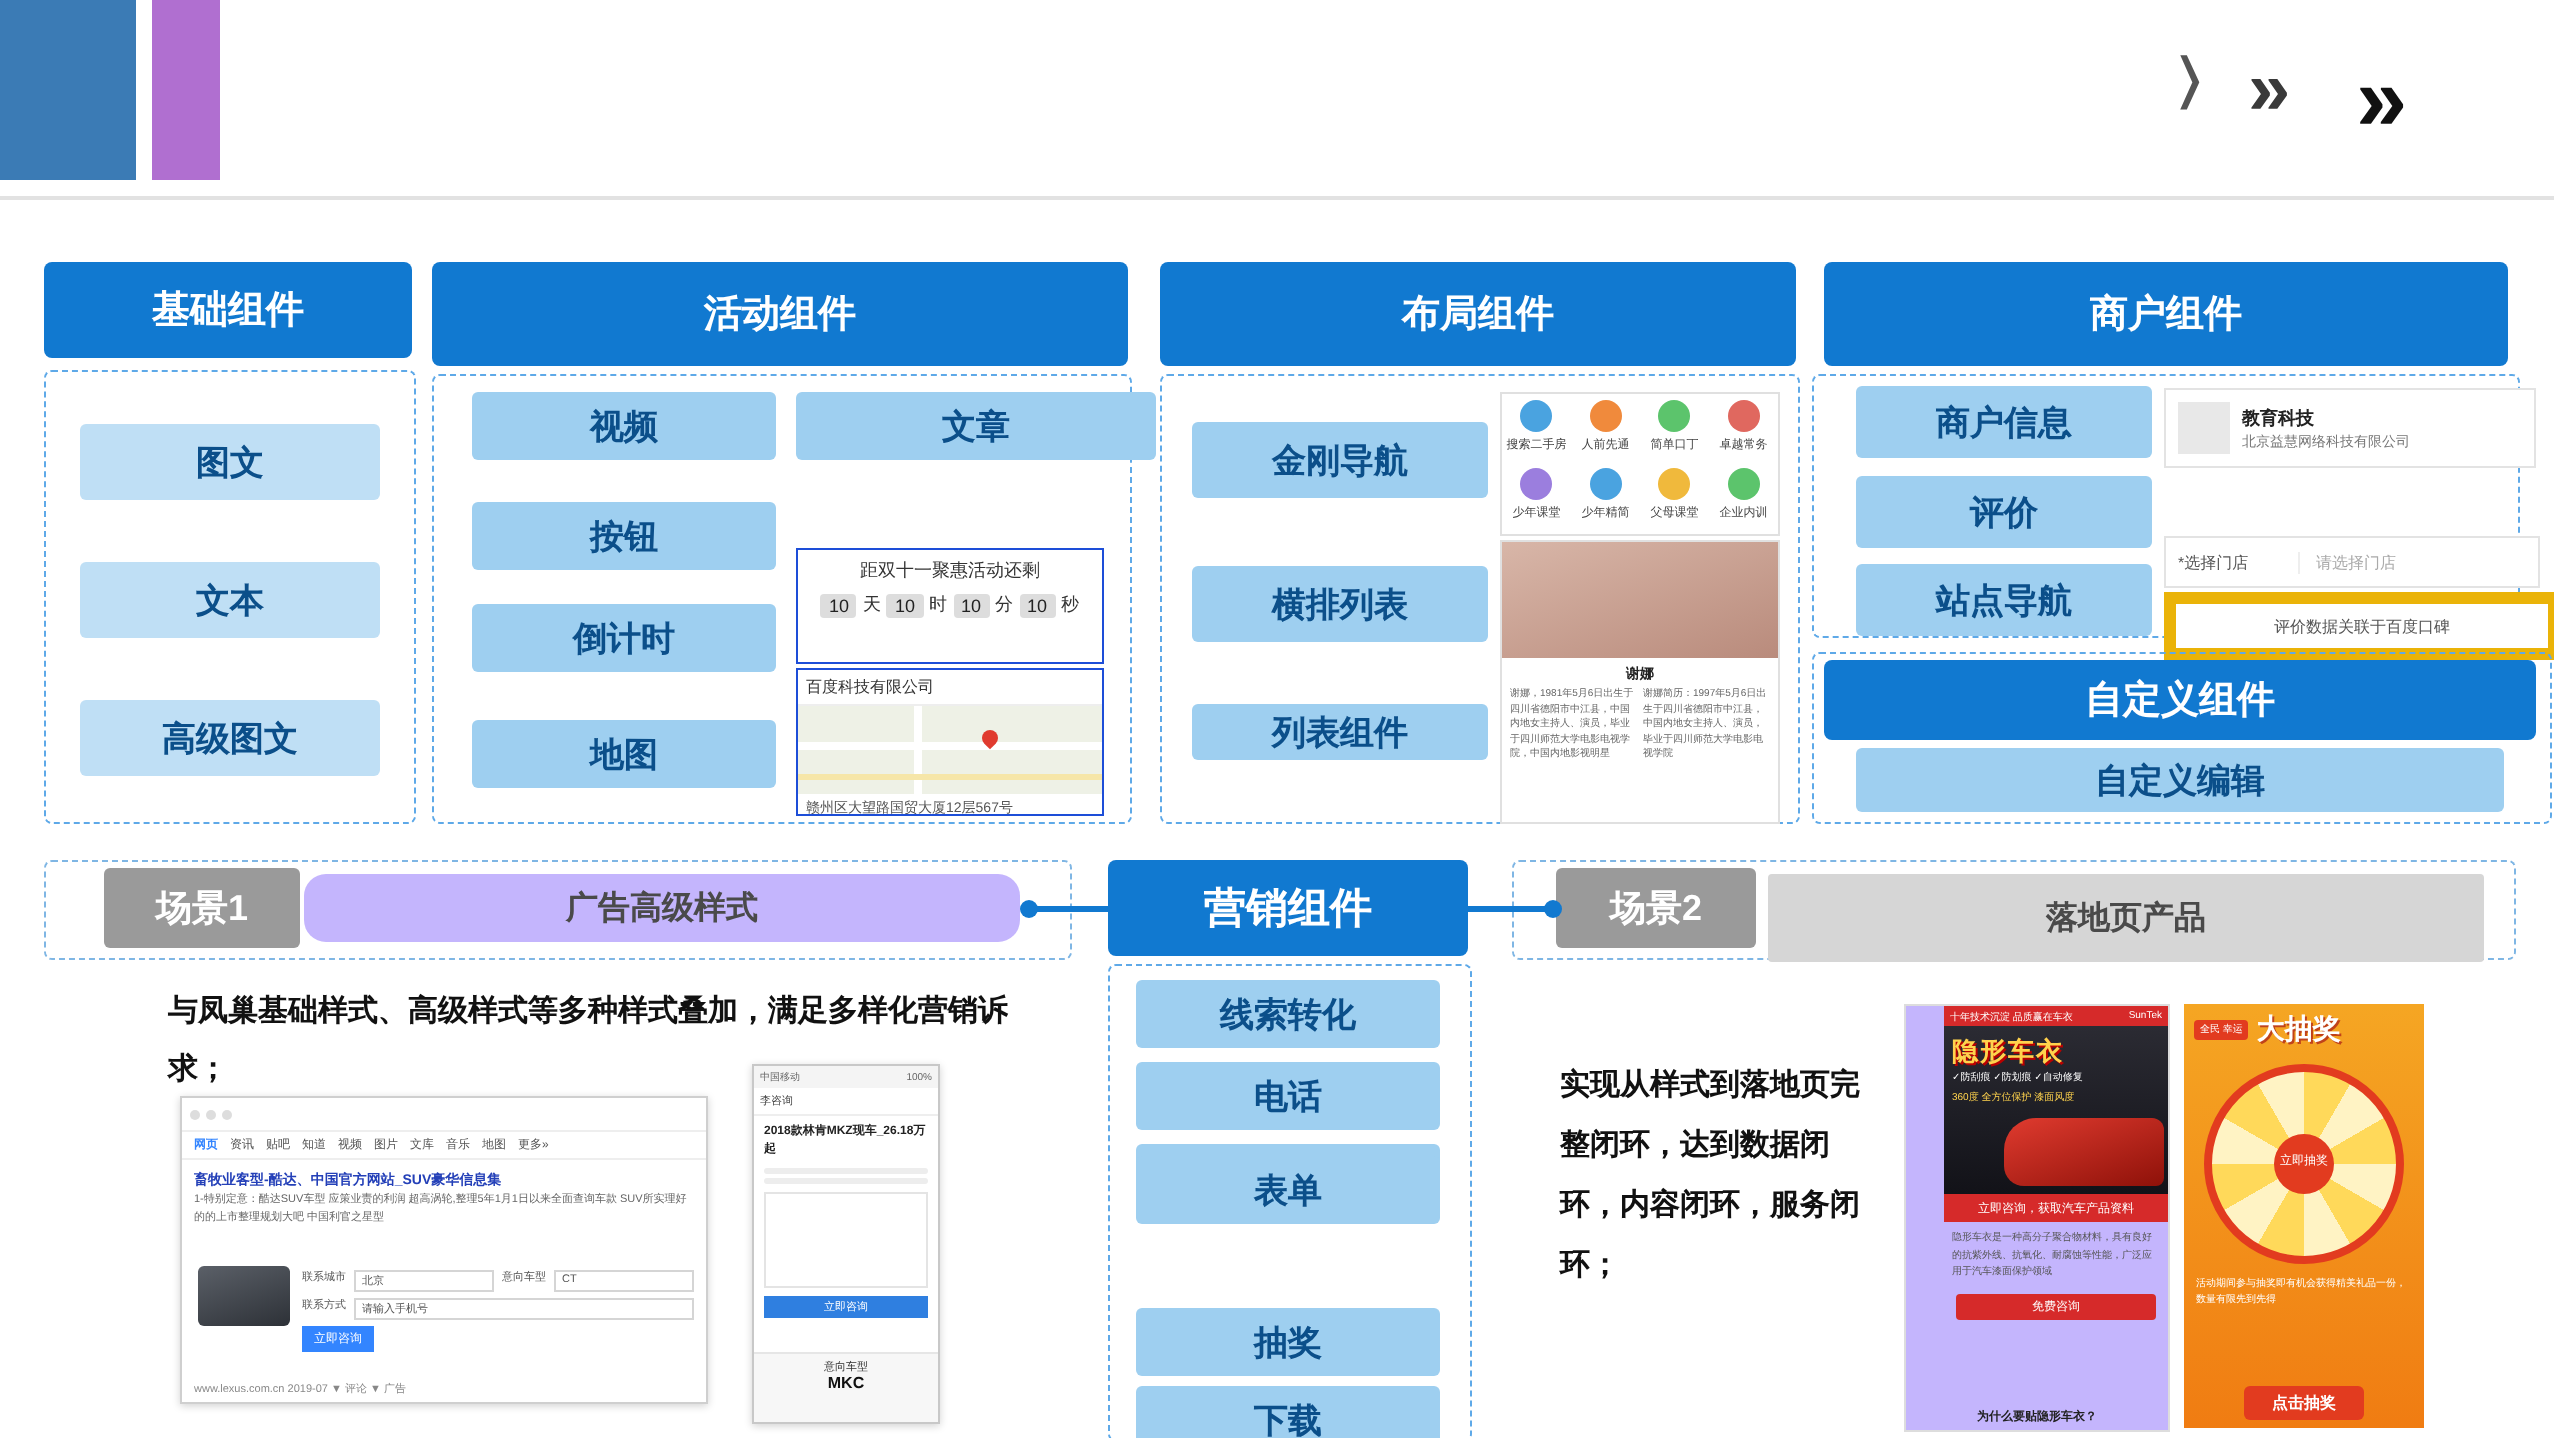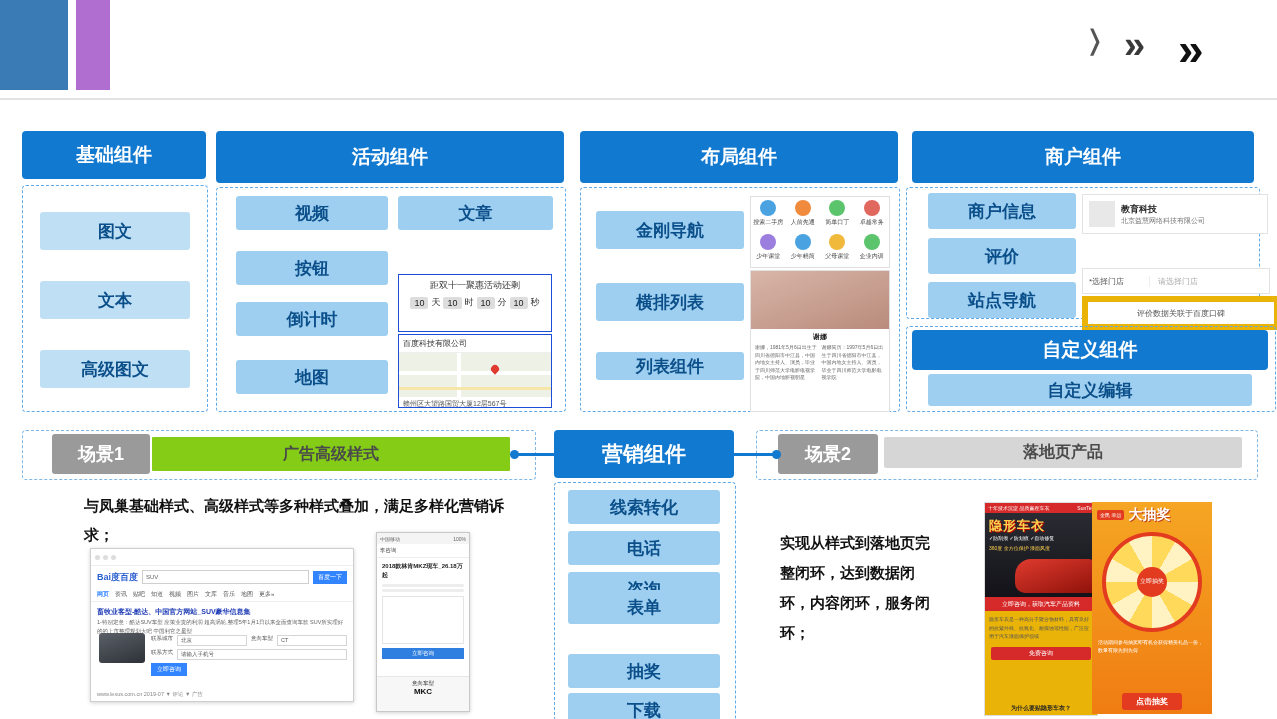--- a/index.html
+++ b/index.html
@@ -49,21 +49,21 @@
   #col1-bar{position:absolute;left:22px;top:131px;width:184px;height:48px;}
   #col1-box{position:absolute;left:22px;top:185px;width:184px;height:225px;}
   #c1-i0{position:absolute;left:40px;top:212px;width:150px;height:38px;}
   #c1-i1{position:absolute;left:40px;top:281px;width:150px;height:38px;}
   #c1-i2{position:absolute;left:40px;top:350px;width:150px;height:38px;}
 
   
   #col2-bar{position:absolute;left:216px;top:131px;width:348px;height:52px;}
   #col2-box{position:absolute;left:216px;top:187px;width:348px;height:223px;}
   #c2-i0{position:absolute;left:236px;top:196px;width:152px;height:34px;}
-  #c2-i1{position:absolute;left:398px;top:196px;width:155px;height:34px;}
+  #c2-i1{position:absolute;left:398px;top:196px;width:180px;height:34px;}
   #c2-i2{position:absolute;left:236px;top:251px;width:152px;height:34px;}
   #c2-i3{position:absolute;left:236px;top:302px;width:152px;height:34px;}
   #c2-i4{position:absolute;left:236px;top:360px;width:152px;height:34px;}
 
   
   .mini-card{position:absolute;background:#fff;border:1px solid #1d4ed8;overflow:hidden;}
   #cd-card{left:398px;top:274px;width:152px;height:56px;}
   .cd-title{font-size:9px;color:#333;text-align:center;padding-top:4px;}
   .cd-row{display:flex;justify-content:center;gap:3px;margin-top:4px;align-items:center;}
   .cd-num{background:#ddd;color:#222;font-size:9px;padding:1px 4px;border-radius:2px;}
@@ -112,31 +112,31 @@
   .sel-right{padding-left:8px;color:#aaa;}
   #cmt-card{position:absolute;left:1082px;top:296px;width:186px;height:22px;background:#fff;border:6px solid #eab308;display:flex;align-items:center;justify-content:center;font-size:8px;color:#555;}
   
   #cust-bar{position:absolute;left:912px;top:330px;width:356px;height:40px;}
   #cust-box{position:absolute;left:906px;top:326px;width:368px;height:84px;border:1px dashed #5ea9e8;border-radius:4px;}
   #cust-item{position:absolute;left:928px;top:374px;width:324px;height:32px;}
 
   
   #scene-dash1{position:absolute;left:22px;top:430px;width:512px;height:48px;border:1px dashed #7fb6e4;border-radius:4px;}
   #scene1-tag{position:absolute;left:52px;top:434px;width:98px;height:40px;background:#9a9a9a;color:#fff;font-weight:bold;font-size:18px;display:flex;align-items:center;justify-content:center;border-radius:3px;}
-  #scene1-bar{position:absolute;left:152px;top:437px;width:358px;height:34px;background:#84cc16;color:#4a4a4a;font-weight:bold;font-size:16px;display:flex;align-items:center;justify-content:center;border-radius:1px;}
+  #scene1-bar{position:absolute;left:152px;top:437px;width:358px;height:34px;background:#c4b5fd;color:#4a4a4a;font-weight:bold;font-size:16px;display:flex;align-items:center;justify-content:center;border-radius:11px;}
   #scene-dash2{position:absolute;left:756px;top:430px;width:500px;height:48px;border:1px dashed #7fb6e4;border-radius:4px;}
   #scene2-tag{position:absolute;left:778px;top:434px;width:100px;height:40px;background:#9a9a9a;color:#fff;font-weight:bold;font-size:18px;display:flex;align-items:center;justify-content:center;border-radius:3px;}
-  #scene2-bar{position:absolute;left:884px;top:437px;width:358px;height:31px;background:#d6d6d6;color:#4a4a4a;font-weight:bold;font-size:16px;display:flex;align-items:center;justify-content:center;border-radius:2px;}
+  #scene2-bar{position:absolute;left:884px;top:437px;width:358px;height:44px;background:#d6d6d6;color:#4a4a4a;font-weight:bold;font-size:16px;display:flex;align-items:center;justify-content:center;border-radius:2px;}
 
   
   #mk-bar{position:absolute;left:554px;top:430px;width:180px;height:48px;font-size:21px;}
   #mk-box{position:absolute;left:554px;top:482px;width:180px;height:237px;border:1px dashed #5ea9e8;border-radius:4px;}
   .mk-item{position:absolute;left:568px;width:152px;height:34px;}
   #mk0{top:490px;} #mk1{top:531px;} #mk2{top:572px;}
-  #mk3{top:590px;} #mk4{top:654px;} #mk5{top:693px;}
+  #mk3{top:578px;} #mk4{top:654px;} #mk5{top:693px;}
 
   .conn{position:absolute;height:3px;background:#1179d0;}
   #conn-l{left:512px;top:453px;width:44px;}
   #conn-r{left:732px;top:453px;width:46px;}
   .conn-dot{position:absolute;width:9px;height:9px;border-radius:50%;background:#1179d0;top:450px;}
   #dot-l{left:510px;}
   #dot-r{left:772px;}
 
   
   #txt-left{position:absolute;left:84px;top:492px;width:420px;font-size:15px;font-weight:bold;color:#111;line-height:1.9;}
@@ -166,21 +166,21 @@
   .mb-bar{height:13px;background:#fff;border-bottom:1px solid #eee;display:flex;align-items:center;gap:3px;padding:0 3px;font-size:5.5px;color:#444;}
   .mb-title{font-size:6px;color:#222;padding:4px 5px 2px;line-height:1.5;font-weight:bold;}
   .mb-line{height:3px;background:#ededed;margin:2px 5px;border-radius:2px;}
   .mb-box{margin:4px 5px;border:1px solid #e4e4e4;height:46px;}
   .mb-btn{margin:3px 5px;background:#2f7fe0;color:#fff;font-size:5.5px;text-align:center;padding:2px 0;}
   .mb-bot{position:absolute;bottom:0;left:0;right:0;height:34px;background:#f7f7f7;border-top:1px solid #e6e6e6;text-align:center;}
   .mb-bot-t{font-size:5.5px;color:#333;padding-top:3px;}
   .mb-bot-b{font-size:8px;color:#111;font-weight:bold;}
 
   
-  #poster1{position:absolute;left:984px;top:502px;width:112px;height:212px;background:#eab308;border:1px solid #ddd;overflow:hidden;}
+  #poster1{position:absolute;left:952px;top:502px;width:112px;height:212px;background:#c4b5fd;border:1px solid #ddd;overflow:hidden;padding-left:19px;}
   .p1-top{height:10px;background:#d62a2a;color:#fff;font-size:5px;display:flex;justify-content:space-between;align-items:center;padding:0 3px;}
   .p1-hero{position:relative;height:84px;background:linear-gradient(180deg,#2b2b33,#121218);}
   .p1-title{position:absolute;left:4px;top:4px;font-size:13px;font-weight:bold;color:#ffd34d;letter-spacing:1px;text-shadow:1px 1px 0 #b00;}
   .p1-sub{position:absolute;left:4px;top:22px;font-size:5px;color:#fff;}
   .p1-sub2{position:absolute;left:4px;top:32px;font-size:5px;color:#ffd34d;}
   .p1-car{position:absolute;right:2px;bottom:4px;width:80px;height:34px;background:linear-gradient(160deg,#e03b2f,#8e1109);border-radius:16px 6px 4px 10px;}
   .p1-cta{height:14px;background:#d62a2a;color:#fff;font-size:6px;display:flex;align-items:center;justify-content:center;}
   .p1-txt{font-size:5px;color:#555;padding:4px 4px;line-height:1.7;}
   .p1-free{margin:2px 6px;background:#d62a2a;color:#fff;font-size:6px;text-align:center;padding:2px 0;border-radius:2px;}
   .p1-foot{position:absolute;bottom:2px;left:0;right:0;text-align:center;font-size:6px;color:#222;font-weight:bold;}
@@ -347,25 +347,20 @@
 <div class="item-d mk-item" id="mk5">下载</div>
 
 <div id="txt-left">与凤巢基础样式、高级样式等多种样式叠加，满足多样化营销诉求；</div>
 <div id="txt-right">实现从样式到落地页完整闭环，达到数据闭环，内容闭环，服务闭环；</div>
 
 <div id="pc-shot">
   <div class="pc-top">
     <span class="pc-dot"></span>
     <span class="pc-dot"></span>
     <span class="pc-dot"></span>
-  </div>
-  <div class="pc-search">
-    <span class="pc-logo">Bai度百度</span>
-    <span class="pc-input">SUV</span>
-    <span class="pc-btn">百度一下</span>
   </div>
   <div class="pc-nav">
     <b>网页</b>
     <span>资讯</span>
     <span>贴吧</span>
     <span>知道</span>
     <span>视频</span>
     <span>图片</span>
     <span>文库</span>
     <span>音乐</span>

